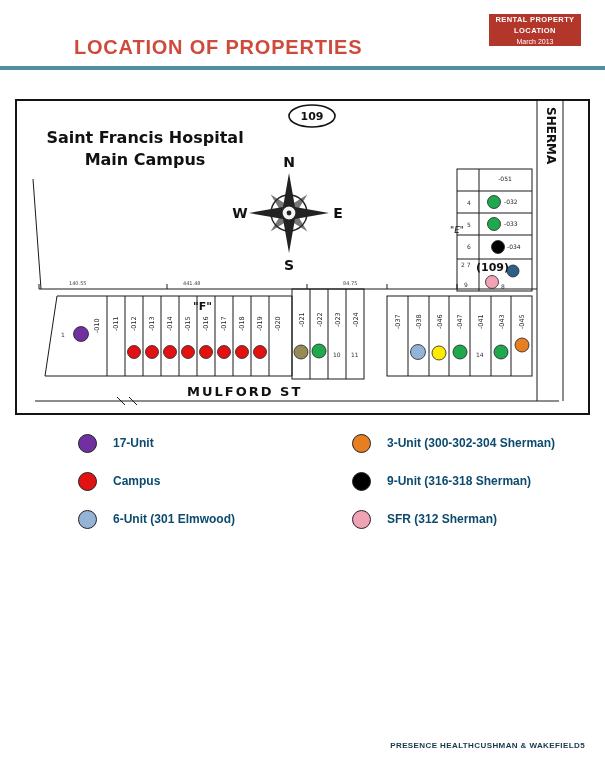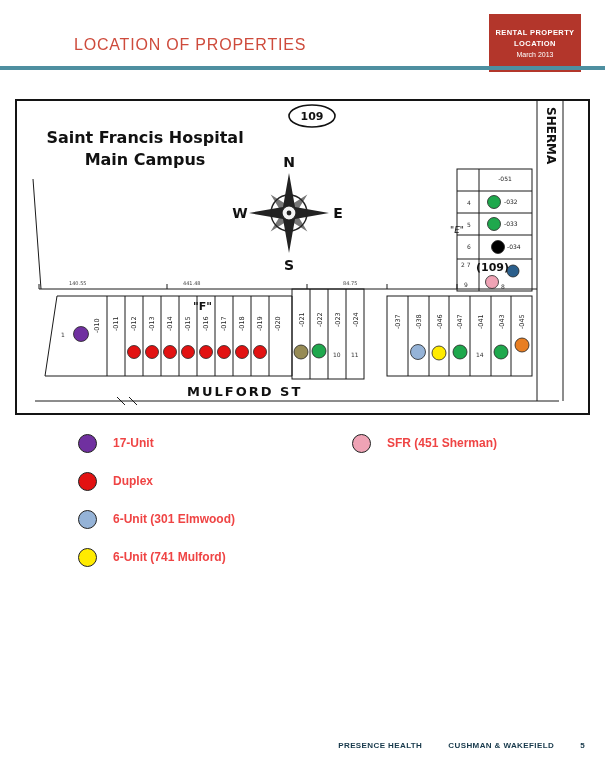--- a/index.html
+++ b/index.html
@@ -1,46 +1,46 @@
 <!DOCTYPE html>
 <html><head>
 <meta charset="utf-8">
 <style>
   * { margin:0; padding:0; box-sizing:border-box; }
   html,body { width:605px; height:779px; }
   body { background:#fff; font-family:"Liberation Sans", sans-serif; position:relative; overflow:hidden; }
   .page { position:absolute; inset:0; background:#ffffff; }
 
   
-  .title { position:absolute; left:74px; top:36px; font-size:16px; font-weight:normal;
+  .title { position:absolute; left:74px; top:36px; font-size:20px; font-weight:bold;
            letter-spacing:0.8px; color:#CE4B3C; }
-  .badge { position:absolute; right:24px; top:14px; width:92px; height:58px; background:#B3362B;
+  .badge { position:absolute; right:24px; top:14px; width:92px; height:32px; background:#B3362B;
            color:#fff; display:flex; flex-direction:column; align-items:center; justify-content:center;
            text-align:center; }
   .badge .b1, .badge .b2 { font-size:7.5px; font-weight:bold; letter-spacing:0.4px; line-height:1.45; }
   .badge .b3 { font-size:7px; margin-top:2px; }
   .rule { position:absolute; left:0; top:66px; width:605px; height:4px; background:#4E8FA0; }
 
   
   .map-box { position:absolute; left:15px; top:99px; width:575px; height:316px;
              border:2px solid #141414; background:#fff; }
   .map-box svg { display:block; width:571px; height:312px; }
   .plat text { font-family:"DejaVu Sans", sans-serif; }
   .serif { font-family:"Liberation Serif", serif; }
 
   
   .legend-col { position:absolute; top:433px; display:flex; flex-direction:column; gap:18px; }
   .legend-left { left:78px; }
   .legend-right { left:352px; }
   .lg-item { display:flex; align-items:center; gap:16px; height:20px; }
   .lg-dot { width:19px; height:19px; border-radius:50%; border:1px solid #222; flex:0 0 auto; }
-  .lg-label { font-size:12px; font-weight:bold; color:#ef4444; white-space:nowrap; }
-
-  
-  .footer { position:absolute; right:20px; top:741px; display:flex; align-items:baseline; gap:26px;
+  .lg-label { font-size:12px; font-weight:bold; color:#0c4a6e; white-space:nowrap; }
+
+  
+  .footer { position:absolute; right:20px; top:741px; display:flex; align-items:baseline; 
             font-size:8px; font-weight:bold; color:#16384A; letter-spacing:0.4px; }
 </style>
 </head>
 <body>
 
 <div class="page">
 
   <div class="title">LOCATION OF PROPERTIES</div>
 
   <div class="badge">
@@ -216,36 +216,40 @@
     </svg>
   </div>
 
   <div class="legend-col legend-left">
     <div class="lg-item">
       <span class="lg-dot" style="background: rgb(112, 48, 160);"></span>
       <span class="lg-label">17-Unit</span>
     </div>
     <div class="lg-item">
       <span class="lg-dot" style="background: rgb(226, 18, 18);"></span>
-      <span class="lg-label">Duplex</span>
+      <span class="lg-label">Campus</span>
     </div>
     <div class="lg-item">
       <span class="lg-dot" style="background: rgb(149, 179, 215);"></span>
       <span class="lg-label">6-Unit (301 Elmwood)</span>
     </div>
-    <div class="lg-item">
-      <span class="lg-dot" style="background: rgb(255, 235, 0);"></span>
-      <span class="lg-label">6-Unit (741 Mulford)</span>
-    </div>
   </div>
 
   <div class="legend-col legend-right">
     <div class="lg-item">
+      <span class="lg-dot" style="background: rgb(232, 126, 34);"></span>
+      <span class="lg-label">3-Unit (300-302-304 Sherman)</span>
+    </div>
+    <div class="lg-item">
+      <span class="lg-dot" style="background: rgb(0, 0, 0);"></span>
+      <span class="lg-label">9-Unit (316-318 Sherman)</span>
+    </div>
+    <div class="lg-item">
       <span class="lg-dot" style="background: rgb(239, 163, 181);"></span>
-      <span class="lg-label">SFR (451 Sherman)</span>
+      <span class="lg-label">SFR (312 Sherman)</span>
     </div>
   </div>
 
   <div class="footer">
     <span>PRESENCE HEALTH</span>
     <span>CUSHMAN &amp; WAKEFIELD</span>
     <span>5</span>
   </div>
 
 </div>

